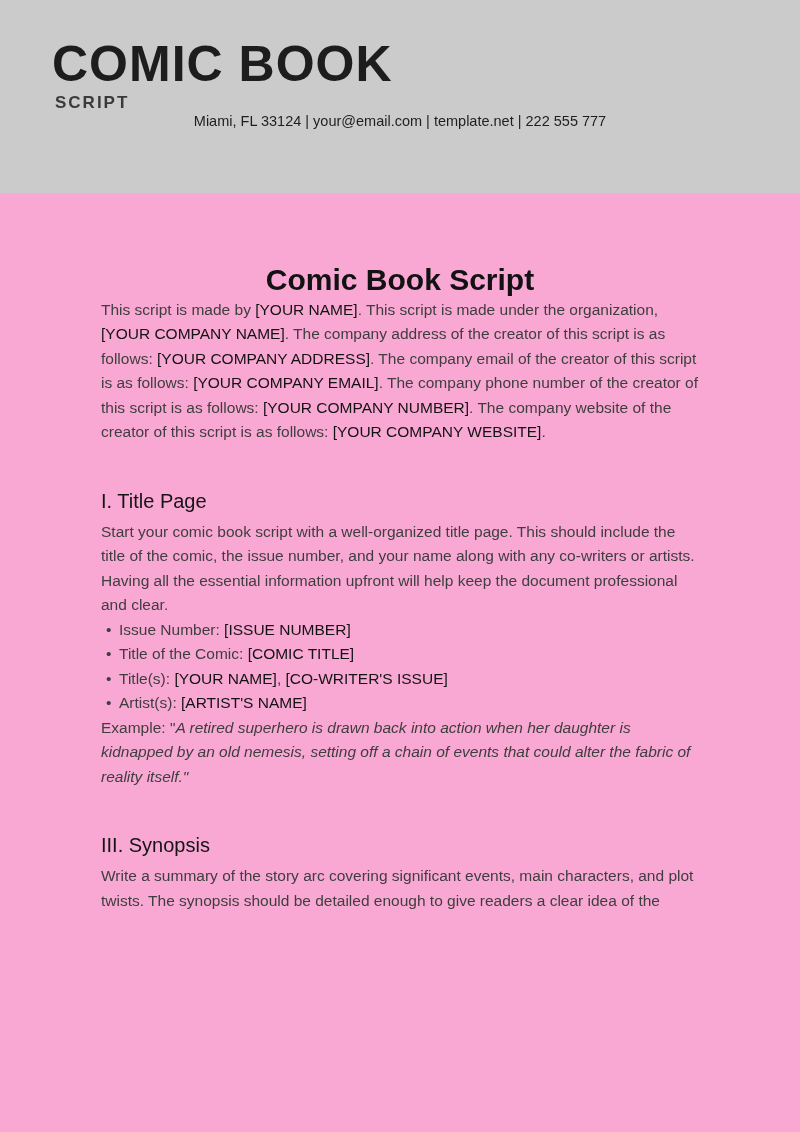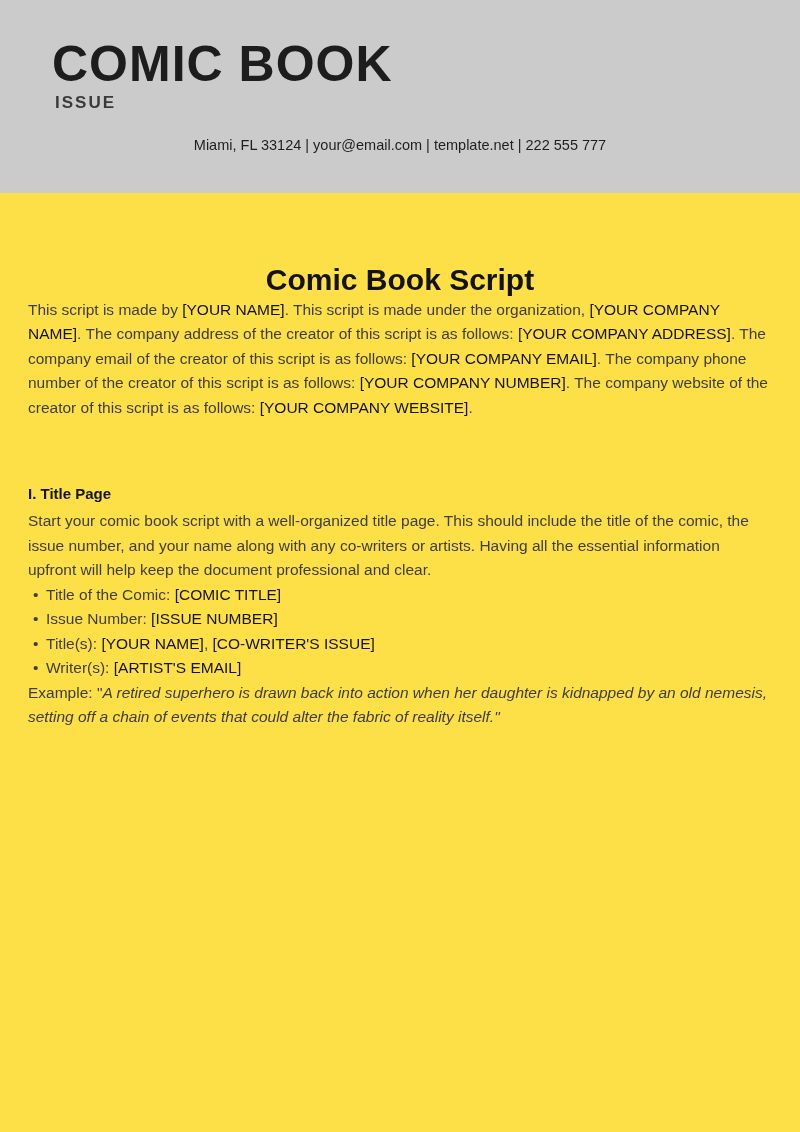--- a/index.html
+++ b/index.html
@@ -1,20 +1,20 @@
 <!DOCTYPE html>
 <html><head>
 <meta charset="utf-8">
 <style>
   html, body { margin: 0; padding: 0; background: #ffffff; }
   body {
     width: 800px; height: 1132px; overflow: hidden;
     font-family: "Liberation Sans", "DejaVu Sans", sans-serif;
   }
-  .page { width: 800px; height: 1132px; background: #fde047; position: relative; overflow: hidden; }
+  .page { width: 800px; height: 1132px; background: #f9a8d4; position: relative; overflow: hidden; }
 
   
   .letterhead {
     background: #cbcbcb;
     height: 193px;
     box-sizing: border-box;
     padding-top: 38px;
   }
   .brand-title {
     margin: 0 0 0 52px;
@@ -25,51 +25,51 @@
     line-height: 1.04;
   }
   .brand-subtitle {
     margin: 3px 0 0 55px;
     font-size: 17px;
     font-weight: 600;
     letter-spacing: 2px;
     color: #3a3a3a;
   }
   .contact-line {
-    margin-top: 24px;
+    margin-top: 0;
     text-align: center;
     font-size: 14.5px;
     font-weight: 500;
     color: #1f1f1f;
   }
 
   
-  .doc-body { padding: 0 28px; }
+  .doc-body { padding: 0 101px; }
   .doc-title {
     margin: 70px 0 0 0;
     text-align: center;
     font-size: 30px;
     font-weight: 700;
     color: #121212;
     line-height: 1.15;
   }
   p.rich {
     margin: 0;
     font-size: 15.5px;
     line-height: 24.5px;
     color: #3e3e3e;
   }
   .intro { margin-top: 46px; }
   .seg-b { font-weight: 400; color: #131313; }
   .seg-i { font-style: italic; margin-top: 12px; }
 
   h2.section-heading {
-    margin: 65px 0 0 0;
-    font-size: 15px;
-    font-weight: 700;
+    margin: 45px 0 0 0;
+    font-size: 20px;
+    font-weight: 400;
     color: #141414;
     line-height: 1.15;
   }
   .section-heading + p.rich { margin-top: 7px; }
 
   ul.bullet-list { list-style: none; margin: 0; padding: 0; }
   li.bullet-item {
     position: relative;
     padding-left: 18px;
     font-size: 15.5px;
@@ -83,40 +83,44 @@
     color: #3e3e3e;
   }
 </style>
 </head>
 <body>
 
 <div class="page">
 
   <header class="letterhead">
     <h1 class="brand-title">COMIC BOOK</h1>
-    <div class="brand-subtitle">ISSUE</div>
+    <div class="brand-subtitle">SCRIPT</div>
     <div class="contact-line">Miami, FL 33124 | your@email.com | template.net | 222 555 777</div>
   </header>
 
   <main class="doc-body">
 
     <h1 class="doc-title">Comic Book Script</h1>
 
     <p class="rich intro"><span>This script is made by </span><span class="seg-b">[YOUR NAME]</span><span>. This script is made under the organization, </span><span class="seg-b">[YOUR COMPANY NAME]</span><span>. The company address of the creator of this script is as follows: </span><span class="seg-b">[YOUR COMPANY ADDRESS]</span><span>. The company email of the creator of this script is as follows: </span><span class="seg-b">[YOUR COMPANY EMAIL]</span><span>. The company phone number of the creator of this script is as follows: </span><span class="seg-b">[YOUR COMPANY NUMBER]</span><span>. The company website of the creator of this script is as follows: </span><span class="seg-b">[YOUR COMPANY WEBSITE]</span><span>.</span></p>
 
     <section>
       <h2 class="section-heading">I. Title Page</h2>
       <p class="rich"><span>Start your comic book script with a well-organized title page. This should include the title of the comic, the issue number, and your name along with any co-writers or artists. Having all the essential information upfront will help keep the document professional and clear.</span></p>
       <ul class="bullet-list">
+        <li class="bullet-item"><span>Issue Number: </span><span class="seg-b">[ISSUE NUMBER]</span></li>
         <li class="bullet-item"><span>Title of the Comic: </span><span class="seg-b">[COMIC TITLE]</span></li>
-        <li class="bullet-item"><span>Issue Number: </span><span class="seg-b">[ISSUE NUMBER]</span></li>
         <li class="bullet-item"><span>Title(s): </span><span class="seg-b">[YOUR NAME]</span><span>, </span><span class="seg-b">[CO-WRITER'S ISSUE]</span></li>
-        <li class="bullet-item"><span>Writer(s): </span><span class="seg-b">[ARTIST'S EMAIL]</span></li>
+        <li class="bullet-item"><span>Artist(s): </span><span class="seg-b">[ARTIST'S NAME]</span></li>
       </ul>
     </section>
 
     <section>
       <p class="rich"><span>Example: "</span><span class="seg-i">A retired superhero is drawn back into action when her daughter is kidnapped by an old nemesis, setting off a chain of events that could alter the fabric of reality itself.</span><span class="seg-i">"</span></p>
     </section>
 
+    <section>
+      <h2 class="section-heading">III. Synopsis</h2>
+      <p class="rich"><span>Write a summary of the story arc covering significant events, main characters, and plot twists. The synopsis should be detailed enough to give readers a clear idea of the</span></p>
+    </section>
 
   </main>
 </div>
 
 </body></html>

